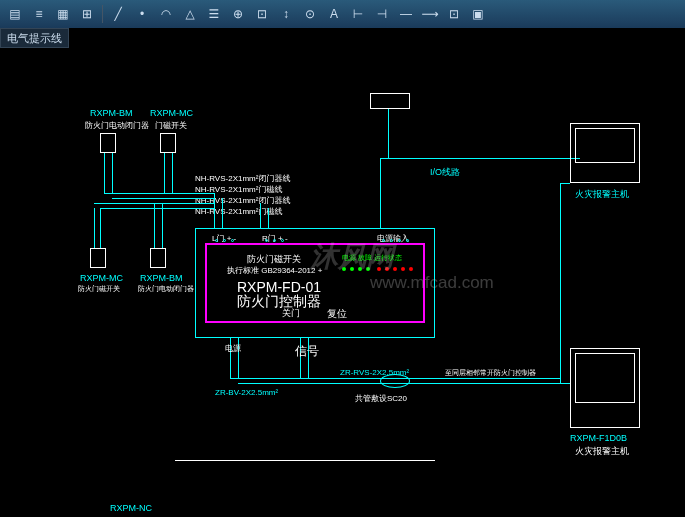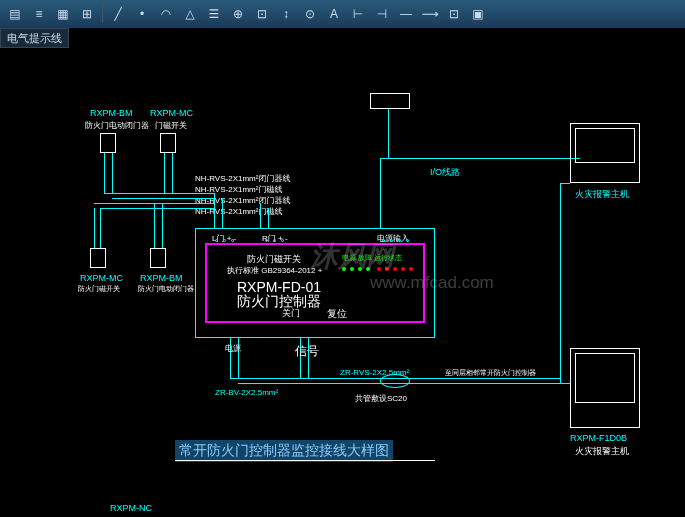--- a/index.html
+++ b/index.html
@@ -163,21 +163,20 @@
 
   <div style="position:absolute;top:326px;left:380px;width:30px;height:14px;border:1px solid #0ff;border-radius:50%"></div>
 
   <div class="monitor-box" style="top:300px;left:570px;width:70px;height:80px"></div>
   <div style="position:absolute;top:305px;left:575px;width:60px;height:50px;border:1px solid #fff"></div>
   <div class="lbl" style="top:385px;left:570px">RXPM-F1D0B</div>
   <div class="lbl w" style="top:397px;left:575px;font-size:9px">火灾报警主机</div>
 
   <div class="wire" style="top:335px;left:560px;width:10px;height:1px"></div>
 
-  <div class="title-highlight" style="top:392px;left:175px">常开防火门控制器监控接线大样图</div>
   <div class="wire" style="top:412px;left:175px;width:260px;height:1px;background:#fff"></div>
 
   <div class="lbl" style="top:455px;left:110px">RXPM-NC</div>
 
   <div class="watermark" style="top:190px;left:310px">沐风网</div>
   <div class="watermark-url" style="top:225px;left:370px">www.mfcad.com</div>
 
 </div>
 
 </body></html>

